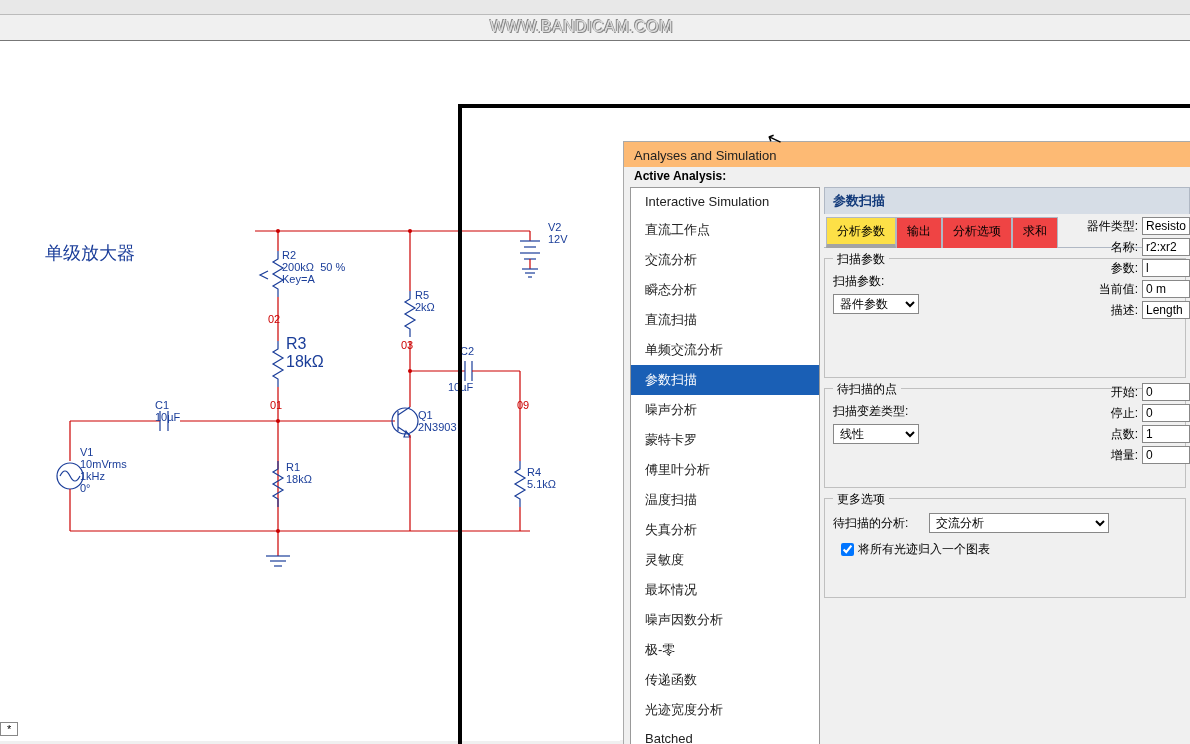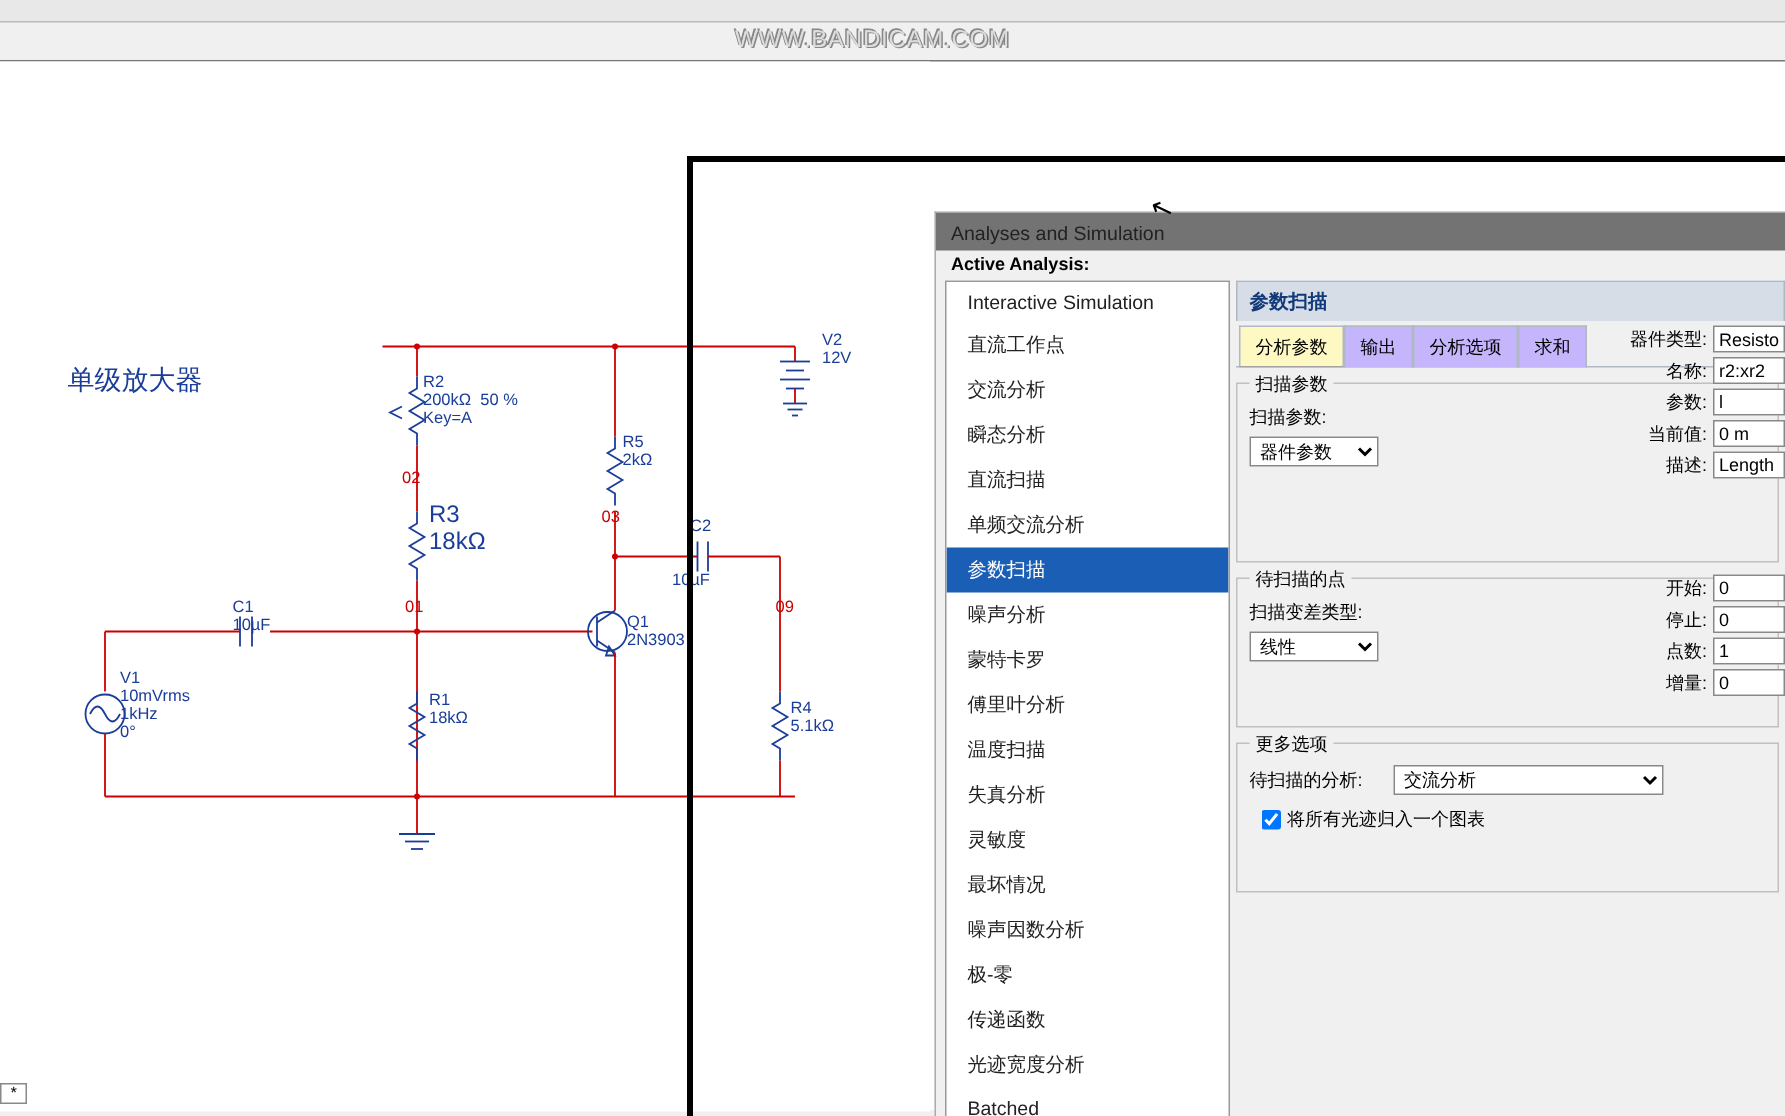--- a/index.html
+++ b/index.html
@@ -59,21 +59,21 @@
     left: 623px; top: 100px;
     width: 567px; height: 610px;
     background: #f0f0f0;
     border-top: 1px solid #aaa;
     border-left:1px solid #aaa;
   }
   .dialog-header {
     padding: 6px 10px 4px;
     font-size: 13px;
     color: #222;
-    background: #737373;
+    background: #fdba74;
   }
   .active-label {
     padding: 2px 10px 4px;
     font-weight: bold;
     font-size: 12px;
   }
   .dialog-body {
     display:flex;
     height: 560px;
   }
@@ -114,26 +114,26 @@
     border-bottom:1px solid #b0b8c4;
     padding-left:2px;
     gap:0;
     margin-top:2px;
   }
   .tab {
     padding:5px 10px 4px;
     font-size:12px;
     border:1px solid #b0b8c4;
     border-bottom:none;
-    background:#c4b5fd;
+    background:#ef4444;
     position:relative;
     top:1px;
     cursor:default;
   }
-  .tab.active { background:#fef9c3; border-bottom:1px solid #a3a3a3; }
+  .tab.active { background:#fde047; border-bottom:4px solid #a3a3a3; }
   .group {
     border:1px solid #c0c0c0;
     margin:10px 4px 0 0;
     padding:10px 8px 12px;
     position:relative;
   }
   .group-title {
     position:absolute;
     top:-8px; left:8px;
     background:#f0f0f0;

